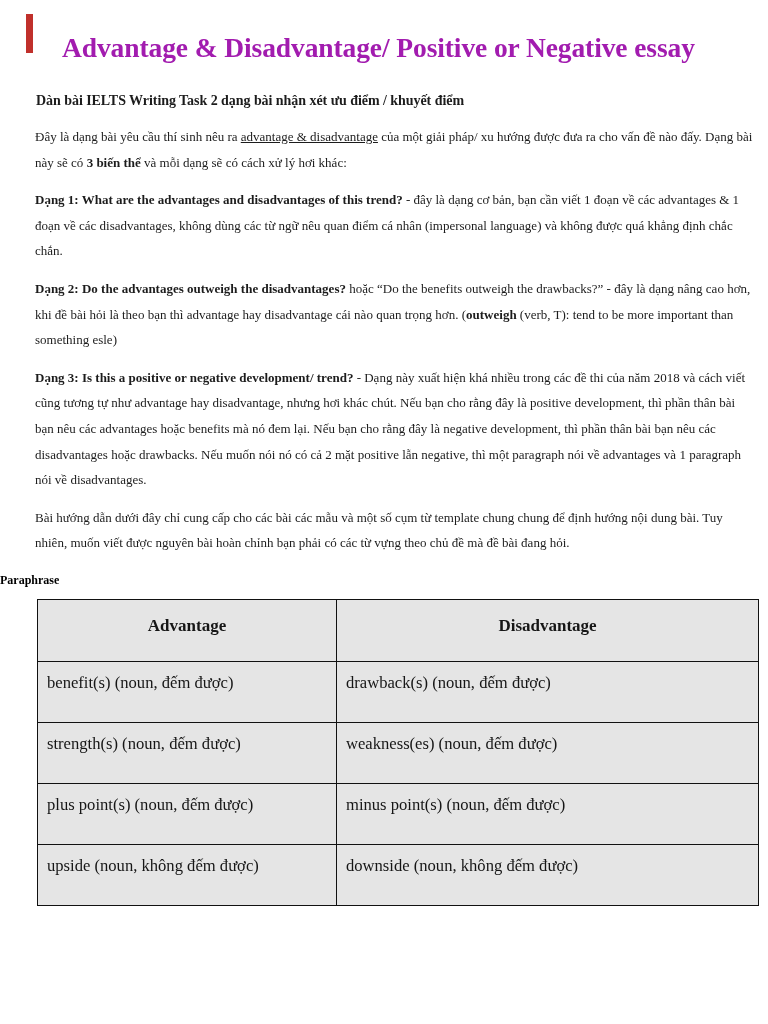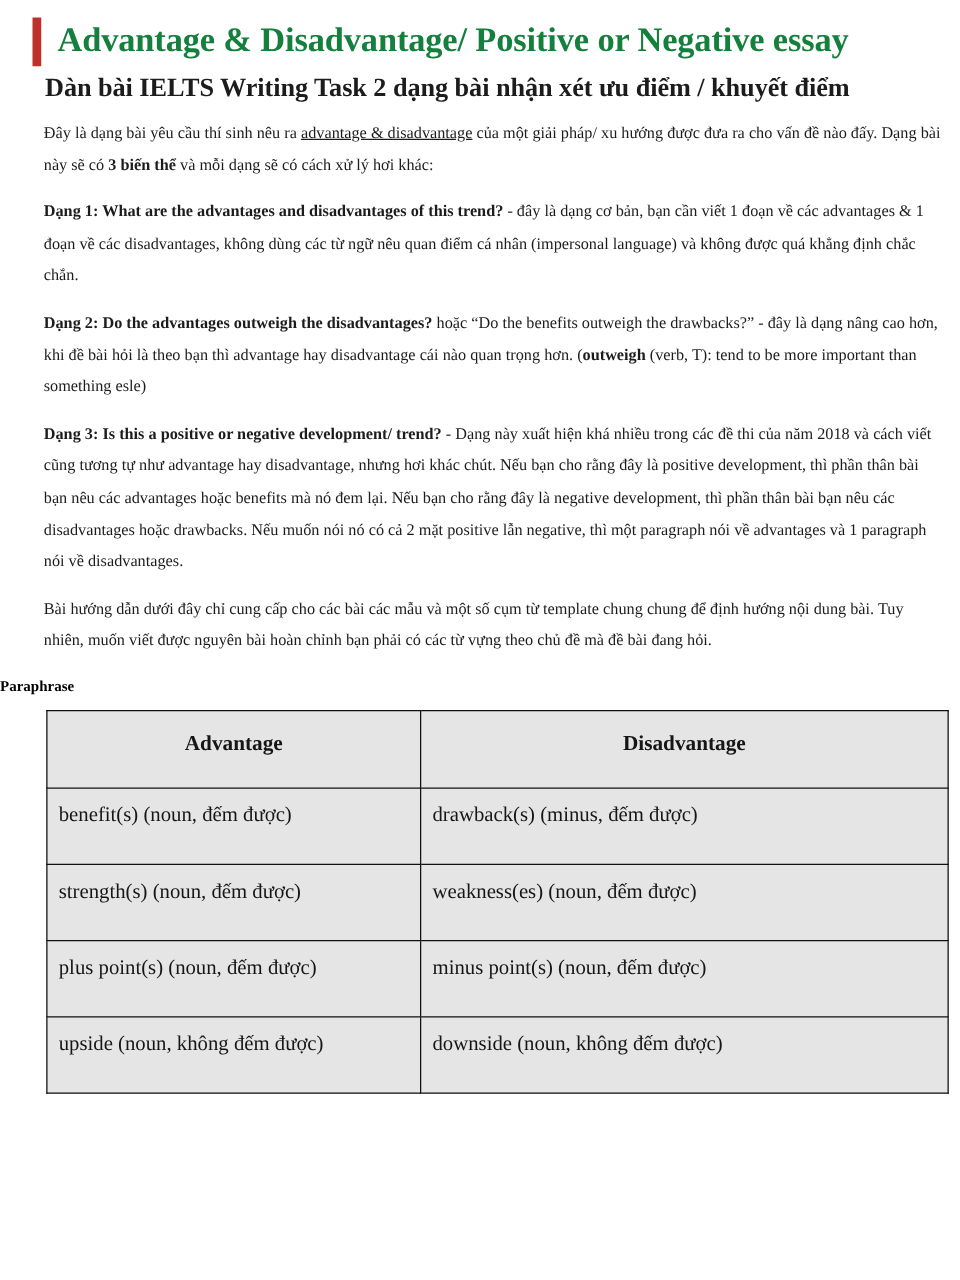--- a/index.html
+++ b/index.html
@@ -35,36 +35,36 @@
   .title-bar {
     flex: 0 0 auto;
     width: 7px;
     height: 39px;
     background: #C0302B;
     margin-left: 26px;
     margin-top: 2px;
   }
   .doc-title {
     flex: 1 1 auto;
-    margin: 0;
+    margin: 16px;
     padding-left: 13px;
     font-family: "Liberation Serif", "DejaVu Serif", serif;
     font-size: 27.5px;
     line-height: 40px;
     font-weight: bold;
-    color: #15803d;
+    color: #a21caf;
     letter-spacing: -0.1px;
     white-space: nowrap;
   }
 
   
   .doc-subtitle {
     margin: 5px 0 0 0;
     padding-left: 36px;
-    font-size: 21px;
+    font-size: 14px;
     line-height: 24px;
     font-weight: bold;
     color: #1c1c1c;
     letter-spacing: -0.05px;
     white-space: nowrap;
   }
 
   
   .body-wrap {
     padding: 0 12px 0 35px;
@@ -162,21 +162,21 @@
         </colgroup>
       <thead>
         <tr>
           <th>Advantage</th>
           <th>Disadvantage</th>
         </tr>
       </thead>
       <tbody>
         <tr>
           <td>benefit(s) (noun, đếm được)</td>
-          <td>drawback(s) (minus, đếm được)</td>
+          <td>drawback(s) (noun, đếm được)</td>
         </tr>
         <tr>
           <td>strength(s) (noun, đếm được)</td>
           <td>weakness(es) (noun, đếm được)</td>
         </tr>
         <tr>
           <td>plus point(s) (noun, đếm được)</td>
           <td>minus point(s) (noun, đếm được)</td>
         </tr>
         <tr>

